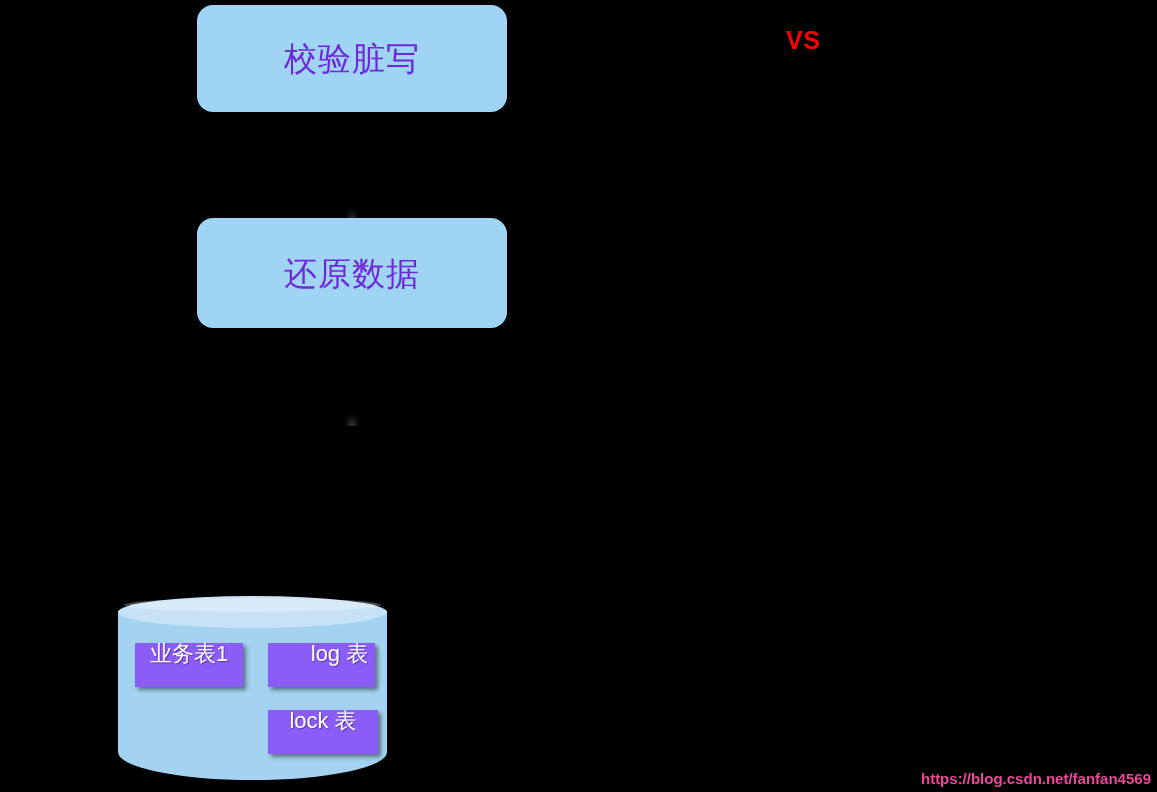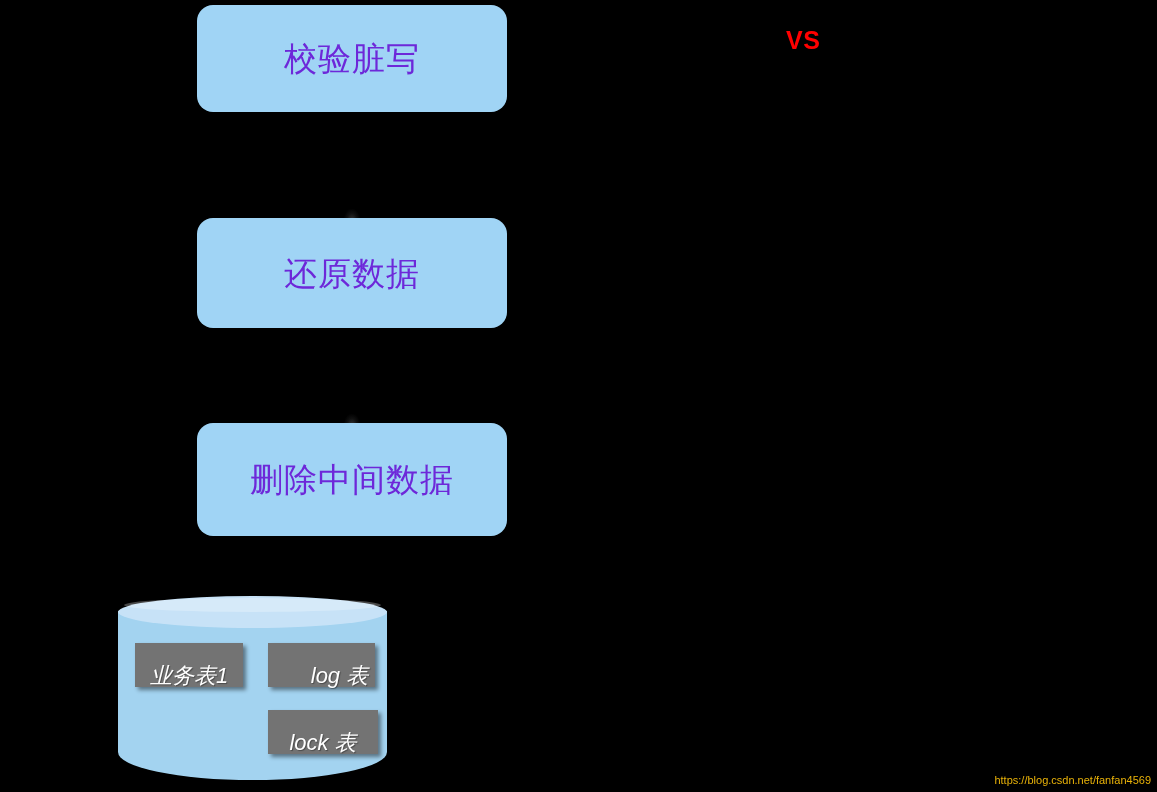--- a/index.html
+++ b/index.html
@@ -100,70 +100,67 @@
     height: 14px;
     background: rgba(255,255,255,0.28);
     border-radius: 50% / 50%;
     pointer-events: none;
   }
 
   
   .db-table {
     position: absolute;
     box-sizing: border-box;
-    background: #737373;
+    background: #8b5cf6;
     box-shadow: 3px 3px 4px rgba(0,0,0,0.45);
     display: flex;
-    align-items: flex-end;
+    align-items: flex-start;
     justify-content: center;
-    font-style: italic;
   }
   .db-table-label {
     font-size: 22px;
     color: #ffffff;
     white-space: nowrap;
     line-height: 1;
     text-shadow: 1px 1px 1px rgba(0,0,0,0.35);
   }
   #tbl-biz1  { left: 135px; top: 643px; width: 108px; height: 44px; }
   #tbl-log   { left: 268px; top: 643px; width: 107px; height: 44px; padding-left: 36px; }
   #tbl-biz2  { left: 135px; top: 710px; width: 108px; height: 44px; }
   #tbl-lock  { left: 268px; top: 710px; width: 110px; height: 44px; }
 
   
   #watermark {
     position: absolute;
     right: 6px;
     bottom: 6px;
-    font-size: 11px;
-    color: #eab308;
+    font-size: 15px;
+    color: #ec4899;
     line-height: 1;
     white-space: nowrap;
+    font-weight: bold;
   }
 </style>
 </head>
 <body>
 
 <div id="canvas">
 
   <div class="proc-box" id="box-verify">
     <span class="proc-label">校验脏写</span>
   </div>
 
   <div class="arrow-stub" id="arrow-verify-to-restore"></div>
 
   <div class="proc-box" id="box-restore">
     <span class="proc-label">还原数据</span>
   </div>
 
   <div class="arrow-stub" id="arrow-restore-to-delete"></div>
 
-  <div class="proc-box" id="box-delete">
-    <span class="proc-label">删除中间数据</span>
-  </div>
 
   <div id="vs-marker">VS</div>
 
   <div id="db-cylinder">
     <div id="db-body"></div>
     <div id="db-top-ellipse">
       <div id="db-top-sheen"></div>
     </div>
   </div>
 

